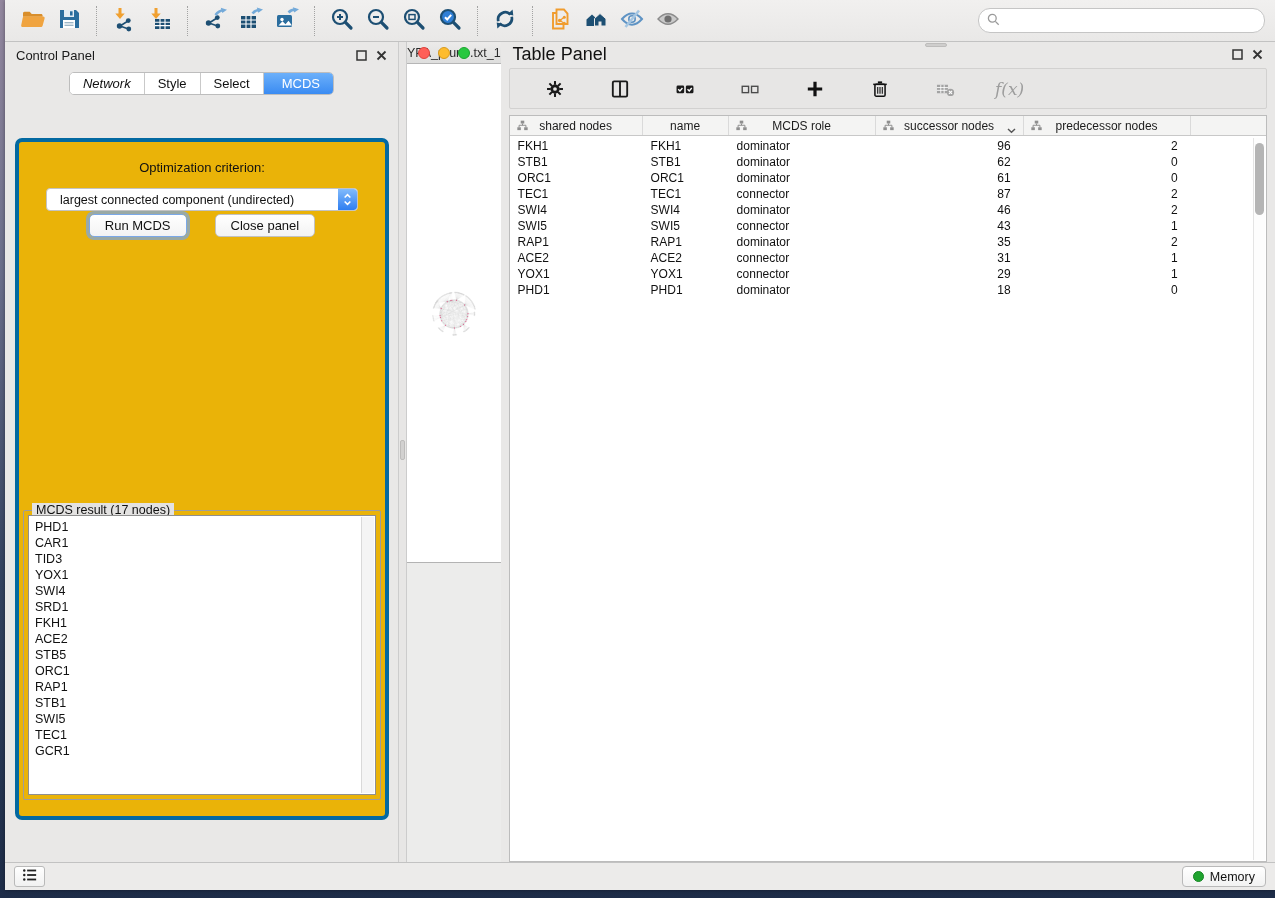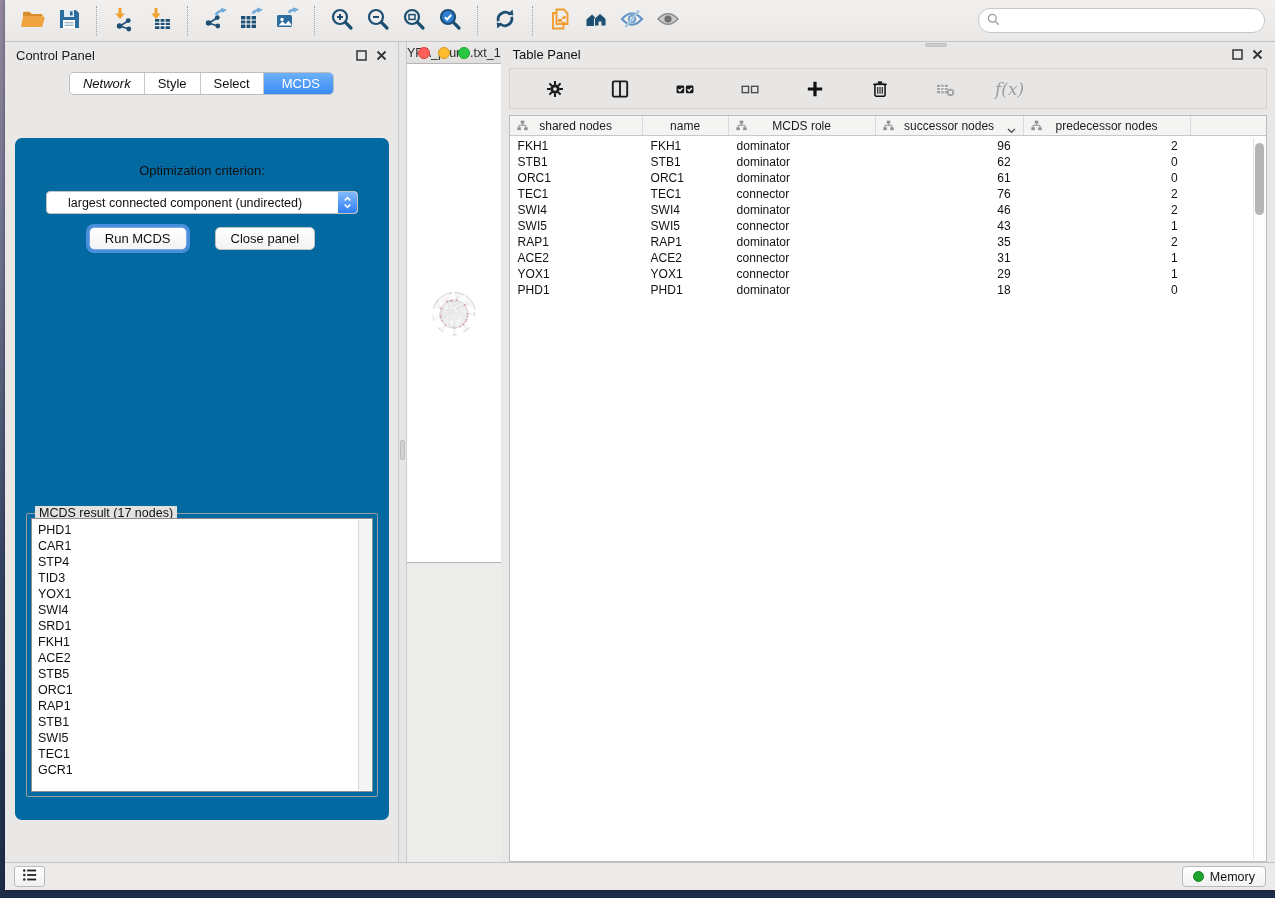--- a/index.html
+++ b/index.html
@@ -27,29 +27,29 @@
   
   .control-panel { width:393px; flex:none; background:#e9e8e7; position:relative; }
   .cp-header { height:26px; display:flex; align-items:center; padding:0 11px; font-size:13px; color:#1a1a1a; }
   .win-controls { margin-left:auto; display:flex; gap:9px; align-items:center; }
   .win-controls svg { width:11px; height:11px; display:block; }
   .seg-tabs { display:flex; justify-content:center; margin-top:4px; }
   .seg-group { display:inline-flex; border:1px solid #bdbdbd; border-radius:5px; overflow:hidden; background:#fff; }
   .seg { padding:3px 13px; font-size:13px; color:#111; background:#fff; border-left:1px solid #c9c9c9; cursor:default; }
   .seg:first-child { border-left:none;font-style:italic; }
   .seg.selected { background:linear-gradient(#6cb0fa,#3a8bf2); color:#fff;padding-left:18px; }
-  .cp-panel { position:absolute; left:10px; right:9px; top:96px; bottom:42px; background:#0369a1;
-              border:7px solid #0369a1; border-radius:7px; }
+  .cp-panel { position:absolute; left:10px; right:9px; top:96px; bottom:42px; background:#eab308;
+              border:4px solid #0369a1; border-radius:7px; }
   .opt-label { text-align:center; margin-top:18px; font-size:13px; }
   .cp-select { width:312px; height:23px; margin:13px auto 0; background:#fff; border:1px solid #c3c3c3;
                border-radius:4px; display:flex; align-items:center; overflow:hidden; }
-  .cp-select .val { flex:1; padding-left:21px; font-size:12.5px; white-space:nowrap; }
+  .cp-select .val { flex:1; padding-left:13px; font-size:12.5px; white-space:nowrap; }
   .cp-select .stepper { width:19px; align-self:stretch; background:linear-gradient(#82bbfc,#2f7ef0);
                border-radius:0 3px 3px 0; display:flex; flex-direction:column; align-items:center; justify-content:center; }
-  .btn-row { display:flex; justify-content:center; gap:28px; margin-top:13px; }
+  .btn-row { display:flex; justify-content:center; gap:28px; margin-top:3px; }
   .pbtn { background:linear-gradient(#ffffff,#f3f3f3); border:1px solid #c2c2c2; border-radius:5px;
           font-size:13px; padding:3px 15px; color:#111; }
   .pbtn.focused { box-shadow:0 0 0 3px rgba(110,165,250,.65); border-color:#7aa8e8; }
   .result-box { position:absolute; left:4px; right:4px; bottom:16px; top:368px;
                 border:1px solid #9d9d9d; border-radius:2px; }
   .result-legend { position:absolute; top:-8px; left:8px; background:#e3e2e1; padding:0 4px; font-size:12.5px; }
   .result-list { position:absolute; inset:4px; background:#fff; border:1px solid #8f8f8f; overflow:hidden; }
   .result-scroll { position:absolute; top:1px; bottom:1px; right:1px; width:13px; background:#f4f4f4; border-left:1px solid #d9d9d9; }
   .result-list ul { list-style:none; padding:3px 0 0 6px; }
   .result-list li { font-size:12.5px; line-height:16px; }
@@ -73,21 +73,21 @@
   .net-title { margin:0 auto; font-size:12.5px; color:#2b2b2b; }
   .net-canvas { flex:1; position:relative; background:#fff; }
   .net-canvas svg { position:absolute; inset:0; width:100%; height:100%; }
 
   .h-split { height:6px; flex:none; background:#e8e7e6; border-bottom:1px solid #c6c6c6; position:relative; }
   .h-handle { position:absolute; left:424px; top:1px; width:22px; height:4px; background:#cfcecd;
               border:1px solid #bdbcbb; border-radius:2px; }
 
   
   .table-panel { flex:1; min-height:0; background:#e9e8e7; display:flex; flex-direction:column; }
-  .tp-header { height:25px; flex:none; display:flex; align-items:center; padding:0 12px; font-size:13px; }
+  .tp-header { height:25px; flex:none; display:flex; align-items:center; padding:0 12px; font-size:18px; }
   .tp-toolbar { flex:none; margin:1px 8px 6px; height:41px; background:#e7e6e5; border:1px solid #d2d1d0;
                 border-radius:2px; display:flex; align-items:center; gap:25px; padding:0 17px; }
   .tp-toolbar .ticon { display:flex; align-items:center; justify-content:center; width:24px; height:24px;margin-left:16px; }
   .tp-toolbar svg { width:22px; height:22px; }
   .fx { font-family:"DejaVu Serif","Liberation Serif",serif; font-style:italic; font-size:17px; color:#9d9d9d; }
 
   .tablewrap { flex:1; min-height:0; margin:0 8px; background:#fff; border:1px solid #bcbcbc; position:relative; overflow:hidden;
                display:flex; flex-direction:column; }
   .thead { height:20px; flex:none; background:#f4f4f3; border-bottom:1px solid #c8c8c8; display:flex; }
   .th { position:relative; display:flex; align-items:center; justify-content:center; gap:5px;
@@ -307,21 +307,20 @@
         <div class="btn-row">
           <button class="pbtn focused">Run MCDS</button>
           <button class="pbtn">Close panel</button>
         </div>
         <div class="result-box">
           <span class="result-legend">MCDS result (17 nodes)</span>
           <div class="result-list">
             <ul id="mcds-list">
                 <li>PHD1</li>
                 <li>CAR1</li>
-                <li>STP4</li>
                 <li>TID3</li>
                 <li>YOX1</li>
                 <li>SWI4</li>
                 <li>SRD1</li>
                 <li>FKH1</li>
                 <li>ACE2</li>
                 <li>STB5</li>
                 <li>ORC1</li>
                 <li>RAP1</li>
                 <li>STB1</li>
@@ -1245,21 +1244,21 @@
                 <div class="td" style="width: 133px;">ORC1</div>
                 <div class="td" style="width: 86px;">ORC1</div>
                 <div class="td" style="width: 147px;">dominator</div>
                 <div class="td num" style="width: 148px;">61</div>
                 <div class="td num" style="width: 167px;">0</div>
               </div>
               <div class="tr">
                 <div class="td" style="width: 133px;">TEC1</div>
                 <div class="td" style="width: 86px;">TEC1</div>
                 <div class="td" style="width: 147px;">connector</div>
-                <div class="td num" style="width: 148px;">76</div>
+                <div class="td num" style="width: 148px;">87</div>
                 <div class="td num" style="width: 167px;">2</div>
               </div>
               <div class="tr">
                 <div class="td" style="width: 133px;">SWI4</div>
                 <div class="td" style="width: 86px;">SWI4</div>
                 <div class="td" style="width: 147px;">dominator</div>
                 <div class="td num" style="width: 148px;">46</div>
                 <div class="td num" style="width: 167px;">2</div>
               </div>
               <div class="tr">

